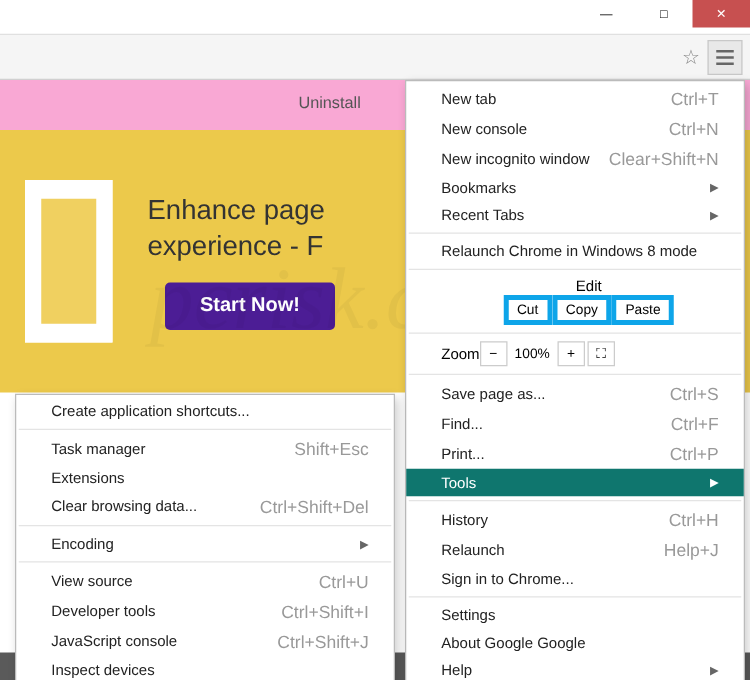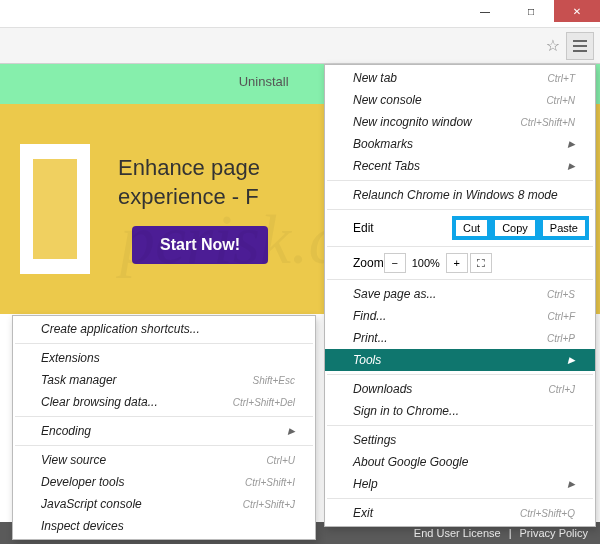--- a/index.html
+++ b/index.html
@@ -10,38 +10,38 @@
 .win-min { background: #fff; }
 .win-max { background: #fff; }
 .win-close { background: #c75050; color: #fff; }
 
 .toolbar { height: 36px; background: #f5f5f5; border-bottom: 1px solid #d0d0d0; display: flex; align-items: center; padding: 0 6px; justify-content: flex-end; }
 .star-icon { margin-right: 6px; color: #888; font-size: 16px; }
 .hamburger { width: 28px; height: 28px; background: #e8e8e8; border: 1px solid #c8c8c8; display: flex; flex-direction: column; justify-content: center; align-items: center; gap: 3px; }
 .hamburger span { width: 14px; height: 2px; background: #666; }
 
 .content { position: absolute; top: 64px; left: 0; right: 0; bottom: 0; }
-.page-bg { position: absolute; top: 0; left: 0; right: 0; height: 40px; background: #86efac; display: flex; justify-content: center; gap: 64px; padding-top: 10px; font-size: 13px; color: #555; }
+.page-bg { position: absolute; top: 0; left: 0; right: 0; height: 40px; background: #f9a8d4; display: flex; justify-content: center; gap: 64px; padding-top: 10px; font-size: 13px; color: #555; }
 .hero { position: absolute; top: 40px; left: 0; right: 0; height: 210px; background: #ecc94b; display: flex; align-items: center; padding-left: 20px; }
 .hero-frame { width: 70px; height: 130px; background: #fff; border: 6px solid #fff; margin-right: 28px; display: flex; align-items: center; justify-content: center; }
 .hero-frame-inner { width: 44px; height: 100px; background: #f0d060; }
 .hero-text h2 { color: #333; font-weight: 400; font-size: 22px; line-height: 1.3; }
 .start-btn { margin-top: 14px; display: inline-block; background: #4c1d95; color: #fff; padding: 10px 28px; border-radius: 4px; font-size: 16px; font-weight: 600; border: none; margin-left: 14px; }
 .footer { position: absolute; bottom: 0; left: 0; right: 0; height: 22px; background: #5a5a5a; color: #eee; font-size: 11px; display: flex; justify-content: flex-end; align-items: center; padding-right: 12px; gap: 8px; }
 
 .watermark { position: absolute; top: 200px; left: 120px; font-size: 70px; color: rgba(0,0,0,0.04); font-style: italic; font-family: Georgia, serif; pointer-events: none; z-index: 1; }
 
 .main-menu { position: absolute; top: 64px; right: 4px; width: 272px; background: #fff; border: 1px solid #bbb; box-shadow: 2px 3px 8px rgba(0,0,0,0.2); z-index: 10; padding: 2px 0; }
-.menu-item { display: flex; justify-content: space-between; align-items: center; padding: 4px 20px 4px 28px; font-size: 12px; color: #222; min-height: 22px; font-style: italic; }
+.menu-item { display: flex; justify-content: space-between; align-items: center; padding: 4px 20px 4px 28px; font-size: 12px; color: #222; min-height: 22px; }
 .menu-item.highlighted { background: #0f766e; color: #fff; }
-.menu-item .shortcut { color: #999; font-size: 10px; }
+.menu-item .shortcut { color: #999; font-size: 14px; }
 .menu-sep { height: 1px; background: #e4e4e4; margin: 3px 2px; }
 .arrow { font-size: 9px; color: #666; }
 .menu-item.highlighted .arrow { color: #fff; }
-.edit-row { display: flex; justify-content: space-between; align-items: center; padding: 3px 6px 3px 28px; font-size: 12px; }
+.edit-row { display: flex; justify-content: space-between; align-items: center; padding: 3px 6px 3px 28px; font-size: 12px; flex-direction: column; }
 .edit-btns { display: flex; gap: 0; }
 .edit-btns button { font-size: 11px; padding: 2px 7px; background: #fff; border: 4px solid #0ea5e9; cursor: pointer; }
 .zoom-row { display: flex; justify-content: flex-start; align-items: center; padding: 3px 6px 3px 28px; font-size: 12px; }
 .zoom-ctrls { display: flex; align-items: center; gap: 2px; }
 .zoom-ctrls button { width: 22px; height: 20px; font-size: 11px; background: #fff; border: 1px solid #ccc; cursor: pointer; }
 .zoom-val { font-size: 11px; padding: 0 4px; }
 .full-btn { width: 24px; height: 20px; border: 1px solid #ccc; background: #fff; font-size: 9px; }
 
 .sub-menu { position: absolute; top: 315px; left: 12px; width: 304px; background: #fff; border: 1px solid #bbb; box-shadow: 2px 3px 8px rgba(0,0,0,0.2); z-index: 11; padding: 2px 0; }
 </style>
@@ -91,21 +91,21 @@
   <div class="menu-item">
       <span>New tab</span>
       <span class="shortcut">Ctrl+T</span>
     </div>
   <div class="menu-item">
       <span>New console</span>
       <span class="shortcut">Ctrl+N</span>
     </div>
   <div class="menu-item">
       <span>New incognito window</span>
-      <span class="shortcut">Ctrl+Shift+N</span>
+      <span class="shortcut">Clear+Shift+N</span>
     </div>
   <div class="menu-item">
       <span>Bookmarks</span>
       <span class="arrow">▶</span>
     </div>
   <div class="menu-item">
       <span>Recent Tabs</span>
       <span class="arrow">▶</span>
     </div>
   <div class="menu-sep"></div>
@@ -143,22 +143,26 @@
   <div class="menu-item">
       <span>Print...</span>
       <span class="shortcut">Ctrl+P</span>
     </div>
   <div class="menu-item highlighted">
       <span>Tools</span>
       <span class="arrow">▶</span>
     </div>
   <div class="menu-sep"></div>
   <div class="menu-item">
-      <span>Downloads</span>
-      <span class="shortcut">Ctrl+J</span>
+      <span>History</span>
+      <span class="shortcut">Ctrl+H</span>
+    </div>
+  <div class="menu-item">
+      <span>Relaunch</span>
+      <span class="shortcut">Help+J</span>
     </div>
   <div class="menu-item">
       <span>Sign in to Chrome...</span>
     </div>
   <div class="menu-sep"></div>
   <div class="menu-item">
       <span>Settings</span>
     </div>
   <div class="menu-item">
       <span>About Google Google</span>
@@ -173,27 +177,27 @@
       <span class="shortcut">Ctrl+Shift+Q</span>
     </div>
 </div>
 
 <div class="sub-menu">
   <div class="menu-item">
       <span>Create application shortcuts...</span>
     </div>
   <div class="menu-sep"></div>
   <div class="menu-item">
-      <span>Extensions</span>
-    </div>
-  <div class="menu-item">
       <span>Task manager</span>
       <span class="shortcut">Shift+Esc</span>
     </div>
   <div class="menu-item">
+      <span>Extensions</span>
+    </div>
+  <div class="menu-item">
       <span>Clear browsing data...</span>
       <span class="shortcut">Ctrl+Shift+Del</span>
     </div>
   <div class="menu-sep"></div>
   <div class="menu-item">
       <span>Encoding</span>
       <span class="arrow">▶</span>
     </div>
   <div class="menu-sep"></div>
   <div class="menu-item">

